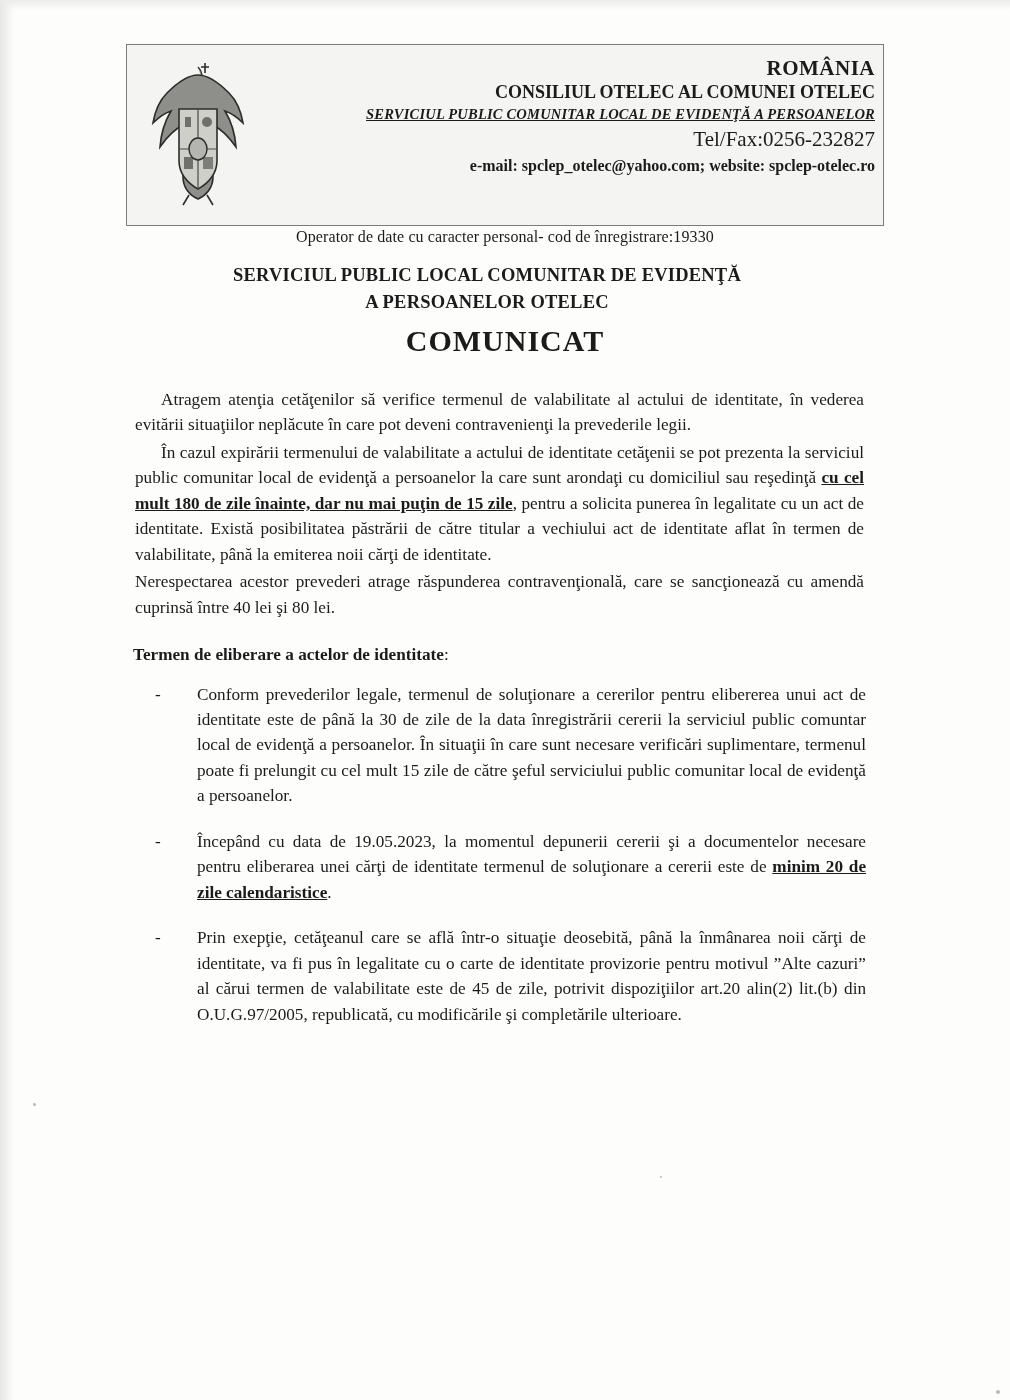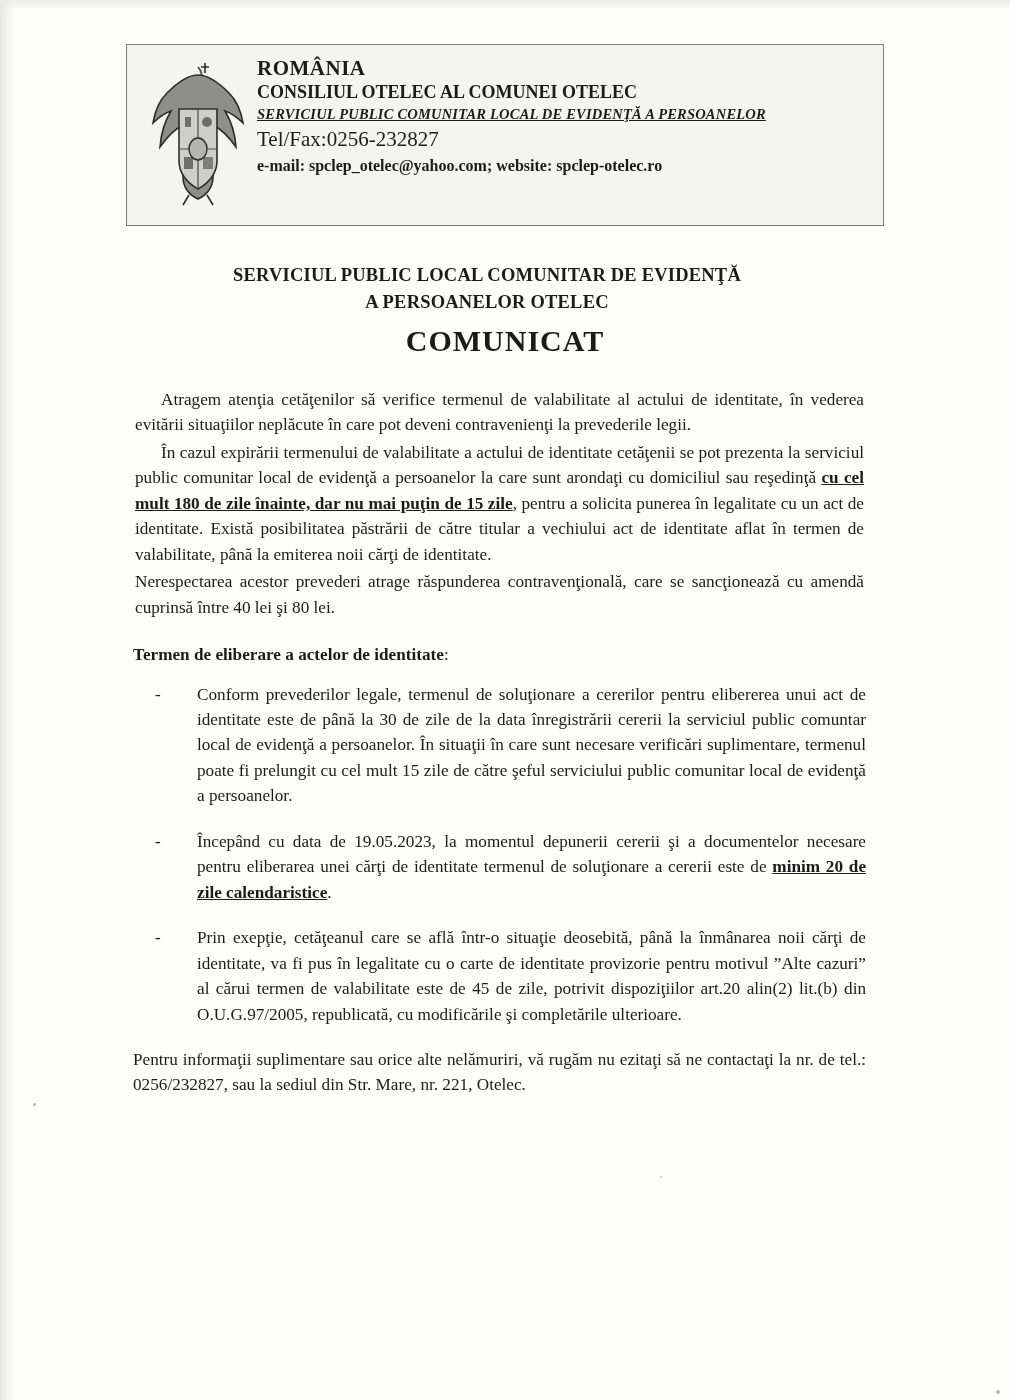--- a/index.html
+++ b/index.html
@@ -60,21 +60,21 @@
     width: 118px;
     height: 152px;
   }
   .crest svg { display: block; }
 
   .head-text {
     position: absolute;
     left: 130px;
     right: 8px;
     top: 10px;
-    text-align: left;
+    text-align: right;
   }
   .head-line-1 {
     font-size: 21px;
     font-weight: bold;
     letter-spacing: 0.5px;
     line-height: 1.24;
   }
   .head-line-2 {
     font-size: 20px;
     font-weight: bold;
@@ -238,20 +238,21 @@
 
     <div class="head-text">
       <div class="head-line-1">ROMÂNIA</div>
       <div class="head-line-3">CONSILIUL OTELEC AL COMUNEI OTELEC</div>
       <div class="head-line-4">SERVICIUL PUBLIC COMUNITAR LOCAL DE EVIDENŢĂ A  PERSOANELOR</div>
       <div class="head-line-6">Tel/Fax:0256-232827</div>
       <div class="head-line-7">e-mail: spclep_otelec@yahoo.com; website: spclep-otelec.ro</div>
     </div>
   </div>
 
+  <div class="operator-line">Operator de date cu caracter personal- cod de înregistrare:19330</div>
 
   <div class="service-title">
     <div>SERVICIUL PUBLIC LOCAL COMUNITAR DE EVIDENŢĂ</div>
     <div>A PERSOANELOR OTELEC</div>
   </div>
 
   <div class="comunicat">COMUNICAT</div>
 
   <div class="body-wrap">
 
@@ -271,16 +272,15 @@
       <li class="gap-big">
         <span class="dash">-</span>
         <span>Începând cu data de 19.05.2023, la momentul depunerii cererii şi a documentelor necesare pentru eliberarea unei cărţi de identitate termenul de soluţionare a cererii este de </span><span class="u-bold">minim 20 de zile calendaristice</span><span>.</span>
       </li>
       <li>
         <span class="dash">-</span>
         <span>Prin exepţie, cetăţeanul care se află într-o situaţie deosebită, până la înmânarea noii cărţi de identitate, va fi pus în legalitate cu o carte de identitate provizorie pentru motivul ”Alte cazuri” al cărui termen de valabilitate este de 45 de zile, potrivit dispoziţiilor art.20 alin(2) lit.(b) din O.U.G.97/2005, republicată, cu modificările şi completările ulterioare.</span>
       </li>
     </ul>
 
-    <p class="closing">Pentru informaţii suplimentare sau orice alte nelămuriri, vă rugăm nu ezitaţi să ne contactaţi la nr. de tel.: 0256/232827, sau la sediul din Str. Mare, nr. 221, Otelec.</p>
   </div>
 
 </div>
 
 </body></html>

